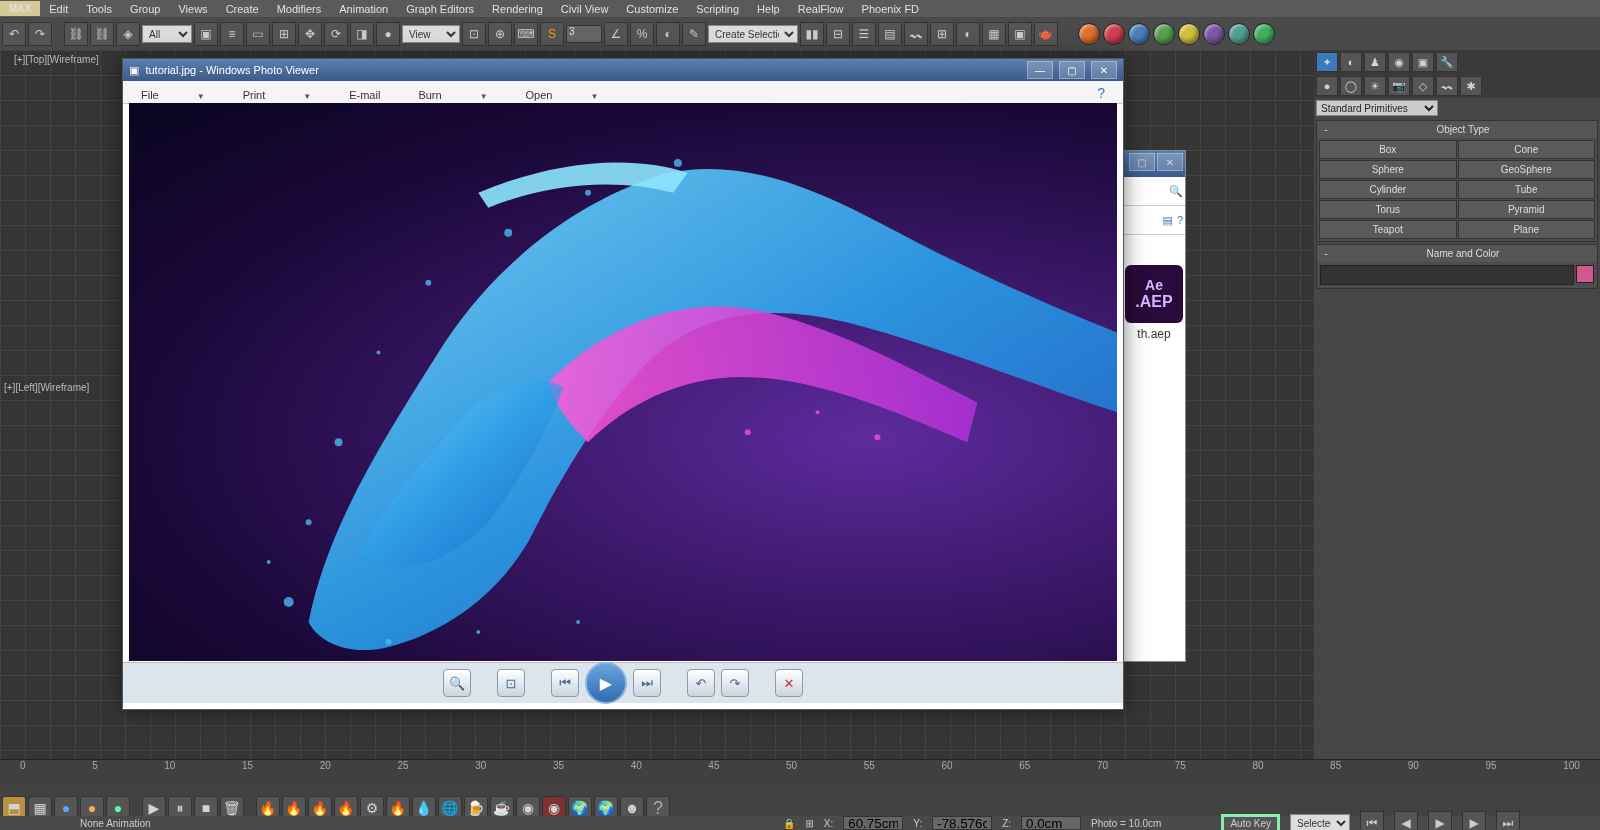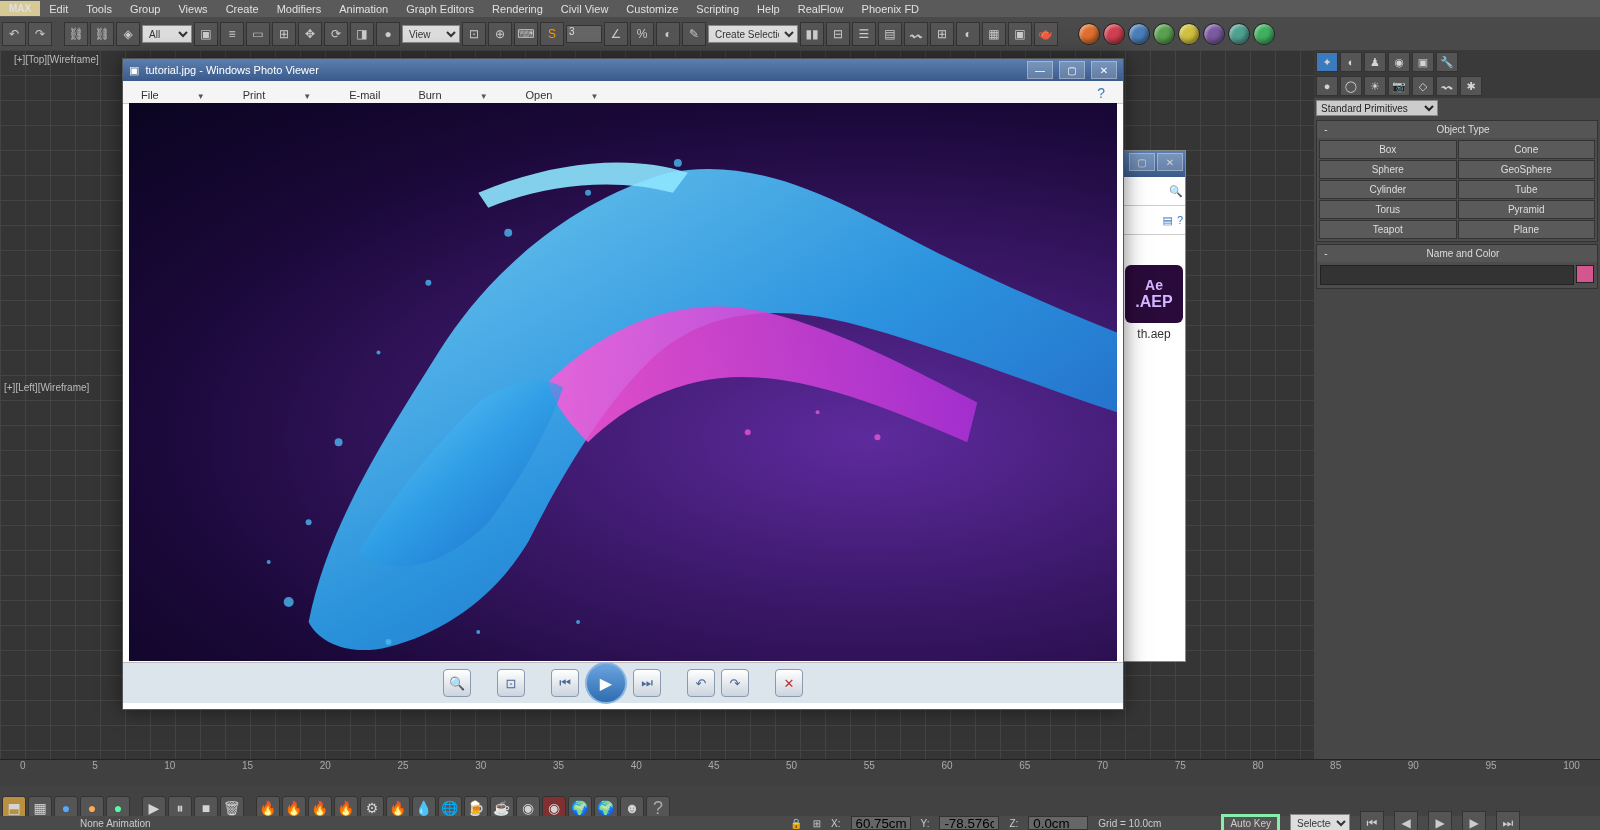--- a/index.html
+++ b/index.html
@@ -337,21 +337,21 @@
   <span>None Animation</span>
   <span style="flex:1"></span>
   <span>🔒</span>
   <span>⊞</span>
   <span>X:</span>
     <input class="coordbox" value="60.75cm" style="">
   <span>Y:</span>
     <input class="coordbox" value="-78.576cm" style="">
   <span>Z:</span>
     <input class="coordbox" value="0.0cm" style="">
-  <span>Grid = 10.0cm</span>
+  <span>Photo = 10.0cm</span>
   <span style="width:40px"></span>
   <span style="background:#555;padding:1px 6px;border:3px solid #86efac">Auto Key</span>
   <select class="tdrop" style="width:60px"><option>Selected</option></select>
   <div class="tbtn">⏮</div>
   <div class="tbtn">◀</div>
   <div class="tbtn">▶</div>
   <div class="tbtn">▶</div>
   <div class="tbtn">⏭</div>
 </div>
 

